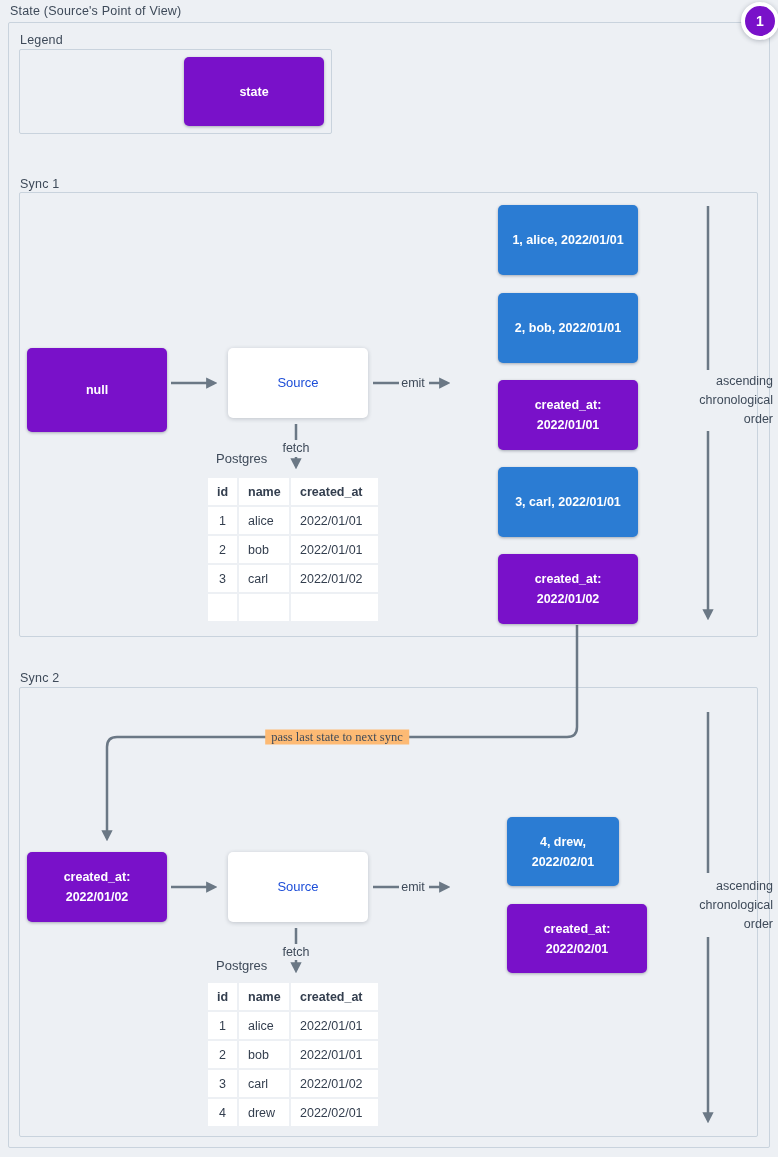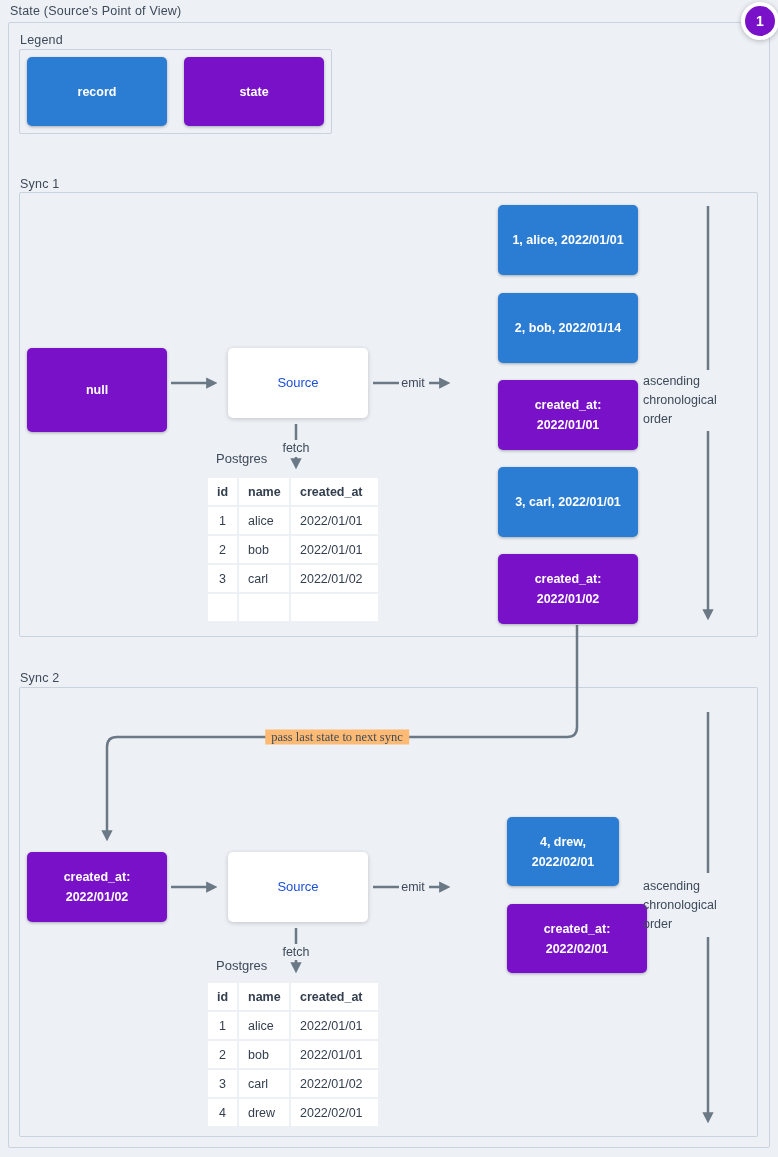--- a/index.html
+++ b/index.html
@@ -17,21 +17,21 @@
   .state  { background:#7911c9;align-items:center; }
   .source { background:#ffffff; color:#1d4ed8; font-weight:normal; font-size:13px;
             box-shadow:0 1px 4px rgba(30,40,60,.22); }
 
   svg.overlay { position:absolute; left:0; top:0; z-index:1; }
 
   .flow-label { position:absolute; font-size:12.5px; color:#3e4a59; white-space:nowrap;
                 transform:translate(-50%,-50%); z-index:3; }
   .masked { background:#fdba74; padding:0 6px;font-family:Liberation Serif, serif; }
   .db-label { position:absolute; font-size:13px; color:#3e4a59; z-index:3;margin-left:10px; }
-  .order-label { position:absolute; width:130px; text-align:left; font-size:12.5px;
+  .order-label { position:absolute; width:130px; text-align:right; font-size:12.5px;
                  color:#3e4a59; line-height:19px; transform:translateX(-50%); z-index:3; }
 
   .tbl { position:absolute; display:grid; grid-template-columns:29px 50px 87px; gap:2px; z-index:2; }
   .cell { background:#fff; height:27px; display:flex; align-items:center;
           font-size:12.5px; color:#333e4e; }
   .cell.ctr { justify-content:center; }
   .cell.lft { padding-left:9px; }
   .cell.hd  { font-weight:bold; }
 
   .badge { position:absolute; left:741px; top:2px; width:38px; height:38px;
@@ -70,23 +70,20 @@
   </svg>
 
   <div class="group-label" style="left:10px; top:4px;">State (Source's Point of View)</div>
   <div class="frame" style="left:8px; top:22px; width:762px; height:1126px;"></div>
   <div class="badge">
       <span>1</span>
     </div>
 
   <div class="group-label" style="left:20px; top:33px;">Legend</div>
   <div class="frame" style="left:19px; top:49px; width:313px; height:85px;"></div>
-  <div class="node record" style="left:27px; top:57px; width:140px; height:69px;">
-    <div>record</div>
-  </div>
   <div class="node state" style="left:184px; top:57px; width:140px; height:69px;">
     <div>state</div>
   </div>
 
   <div class="group-label" style="left:20px; top:177px;">Sync 1</div>
   <div class="frame" style="left:19px; top:192px; width:739px; height:445px;"></div>
 
   <div class="node state" style="left:27px; top:348px; width:140px; height:84px;">
     <div>null</div>
   </div>
@@ -113,21 +110,21 @@
     <div class="cell lft">2022/01/02</div>
     <div class="cell ctr"></div>
     <div class="cell lft"></div>
     <div class="cell lft"></div>
   </div>
 
   <div class="node record" style="left:498px; top:205px; width:140px; height:70px;">
     <div>1, alice, 2022/01/01</div>
   </div>
   <div class="node record" style="left:498px; top:293px; width:140px; height:70px;">
-    <div>2, bob, 2022/01/14</div>
+    <div>2, bob, 2022/01/01</div>
   </div>
   <div class="node state" style="left:498px; top:380px; width:140px; height:70px;">
     <div>created_at:</div>
     <div>2022/01/01</div>
   </div>
   <div class="node record" style="left:498px; top:467px; width:140px; height:70px;">
     <div>3, carl, 2022/01/01</div>
   </div>
   <div class="node state" style="left:498px; top:554px; width:140px; height:70px;">
     <div>created_at:</div>

